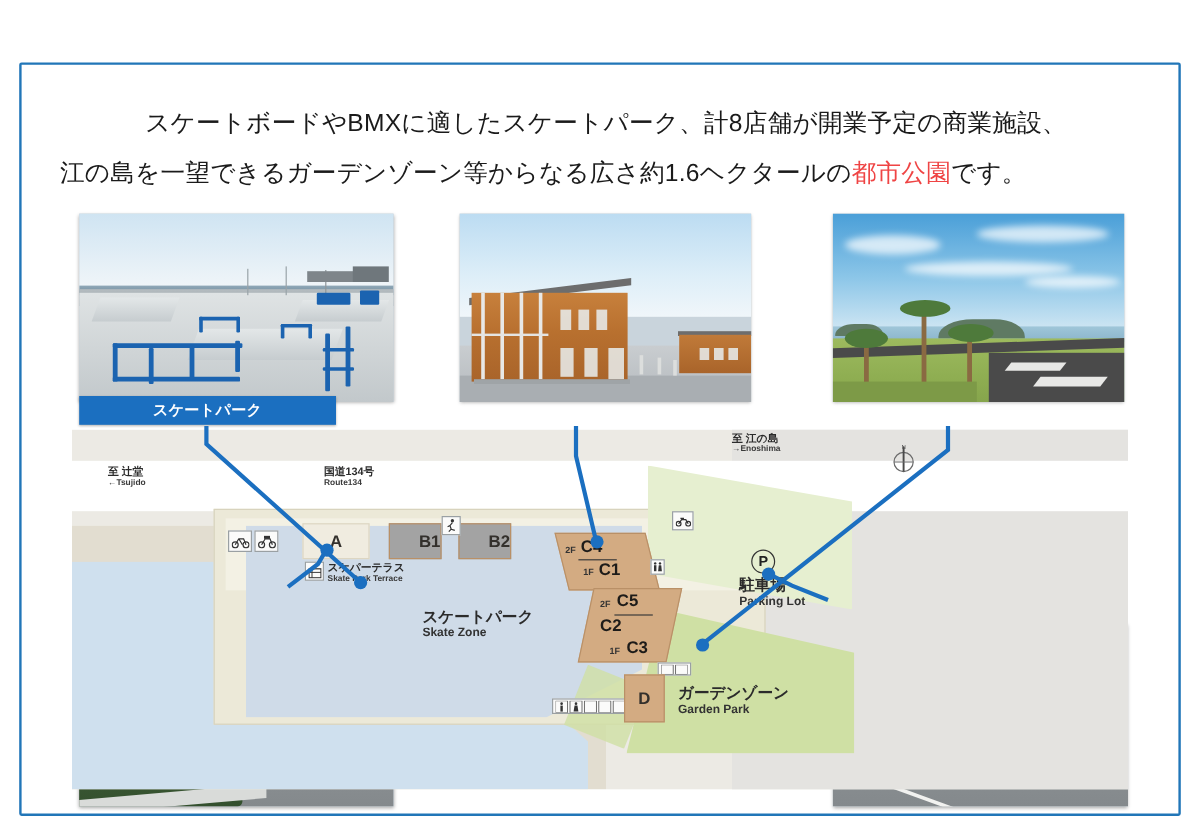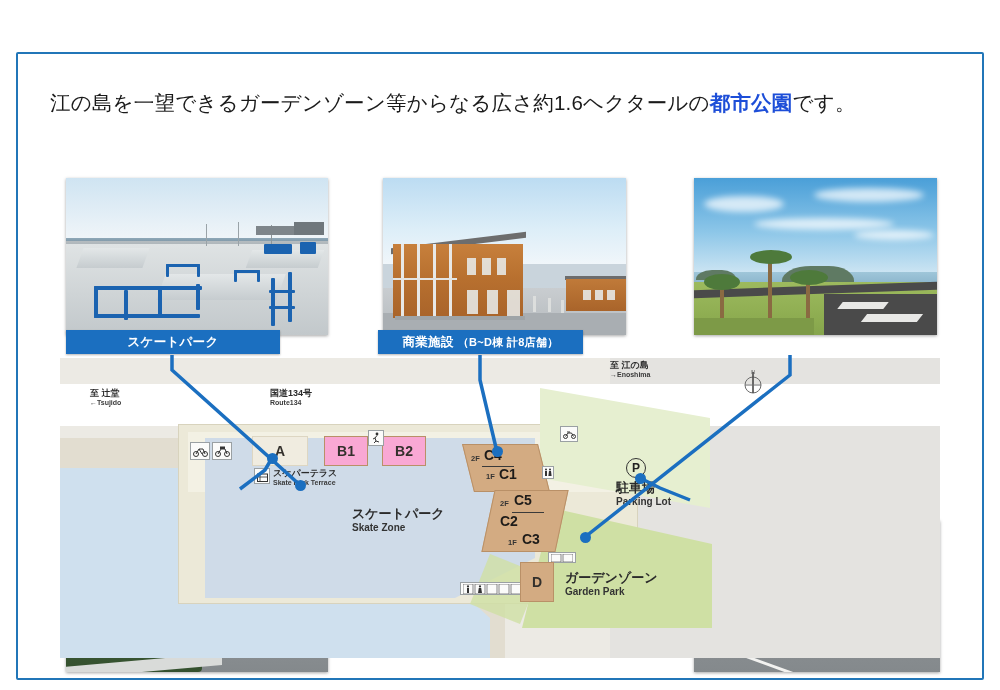--- a/index.html
+++ b/index.html
@@ -34,21 +34,21 @@
     border: 2px solid #2176b8; border-radius: 2px; background: #fff;
   }
 
   
   .lead {
     position: absolute; left: 50px; top: 82px; width: 910px;
     font-size: 20.5px; line-height: 42px; color: #1a1a1a; letter-spacing: .2px;
   }
   .lead .l1 { display: block; text-align: center; }
   .lead .l2 { display: block; text-align: left; }
-  .hl { color: #1d4ed8; font-weight: 700; }
+  .hl { color: #ef4444; font-weight: 400; }
 
   
   .photo {
     position: absolute; overflow: hidden; background: #c9d4dc;
     box-shadow: 0 1px 3px rgba(0,0,0,.35);
   }
   .photo .inner { position: absolute; inset: 0; }
 
   
   .pp-sky   { position:absolute; left:0; top:0; right:0; height:42%;
@@ -151,21 +151,21 @@
   }
   .map-green-lt { position:absolute; background:#e6efd0; }
   .map-grey-r {
     position:absolute; right:0; top:0; width:330px; height:300px; background:#e4e3e0;
   }
   .map-bldg {
     position:absolute; background:#d3ab82; border:1px solid #b99067;
     display:flex; align-items:center; justify-content:center;
     font-size:14px; font-weight:700; color:#33302c; font-family:"Liberation Sans",sans-serif;
   }
-  .map-bldg.tan2 { background:#f9a8d4; }
+  .map-bldg.tan2 { background:#a3a3a3;justify-content:flex-end; }
   .map-txt { position:absolute; font-size:8.5px; color:#2b2b2b; line-height:1.25; white-space:nowrap; }
   .map-txt .ja { font-size:9px; font-weight:700; display:block; }
   .map-txt .en { font-size:7px; font-weight:700; color:#3a3a3a; display:block; }
   .map-label-big { position:absolute; white-space:nowrap; }
   .map-label-big .ja { font-size:13px; font-weight:700; color:#2b2b2b; display:block; line-height:1.2; }
   .map-label-big .en { font-size:10px; font-weight:700; color:#333; display:block; line-height:1.2; }
   .map-icon {
     position:absolute; background:#fbfbfa; border:1px solid #9aa0a3;
     display:flex; align-items:center; justify-content:center; font-size:9px; color:#333;
   }
@@ -179,20 +179,21 @@
 <body>
 
 <div id="slide">
 
   <div class="header">
   </div>
 
   <div class="frame"></div>
 
   <div class="lead">
+    <span class="l1">スケートボードやBMXに適したスケートパーク、計8店舗が開業予定の商業施設、</span>
     <span class="l2"><span>江の島を一望できるガーデンゾーン等からなる広さ約1.6ヘクタールの</span><span class="hl">都市公園</span><span>です。</span></span>
   </div>
 
   <div class="photo" style="left:66px; top:178px; width:262px; height:157px;">
     <div class="inner">
       <div class="pp-sky"></div>
       <div class="pp-sea"></div>
       <div class="pp-wall"></div>
       <div class="pp-ground"></div>
 
@@ -256,24 +257,20 @@
       <div class="cb-win" style="left:200px;top:112px;width:8px;height:10px;"></div>
       <div class="cb-win" style="left:212px;top:112px;width:8px;height:10px;"></div>
       <div class="cb-win" style="left:224px;top:112px;width:8px;height:10px;"></div>
 
       <div style="position:absolute;left:150px;top:118px;width:3px;height:16px;background:#dcdedd"></div>
       <div style="position:absolute;left:165px;top:120px;width:3px;height:14px;background:#dcdedd"></div>
       <div style="position:absolute;left:178px;top:122px;width:3px;height:13px;background:#dcdedd"></div>
       <div style="position:absolute;left:12px;top:138px;width:130px;height:4px;background:#9fa4a7"></div>
     </div>
   </div>
-  <div class="callout" style="left:378px; top:330px; width:205px; height:24px;">
-    <span>商業施設</span>
-    <span class="sm" style="margin-left:4px;">（B~D棟 計8店舗）</span>
-  </div>
 
   <div class="photo" style="left:694px; top:178px; width:243px; height:157px;">
     <div class="inner">
       <div class="gz-sky"></div>
       <div class="gz-cloud" style="left:10px;top:18px;width:80px;height:16px;"></div>
       <div class="gz-cloud" style="left:120px;top:10px;width:110px;height:14px;"></div>
       <div class="gz-cloud" style="left:60px;top:40px;width:140px;height:12px;"></div>
       <div class="gz-cloud" style="left:160px;top:52px;width:80px;height:10px;"></div>
       <div class="gz-sea"></div>
       <div class="gz-isle" style="left:88px;top:88px;width:72px;height:16px;"></div>

